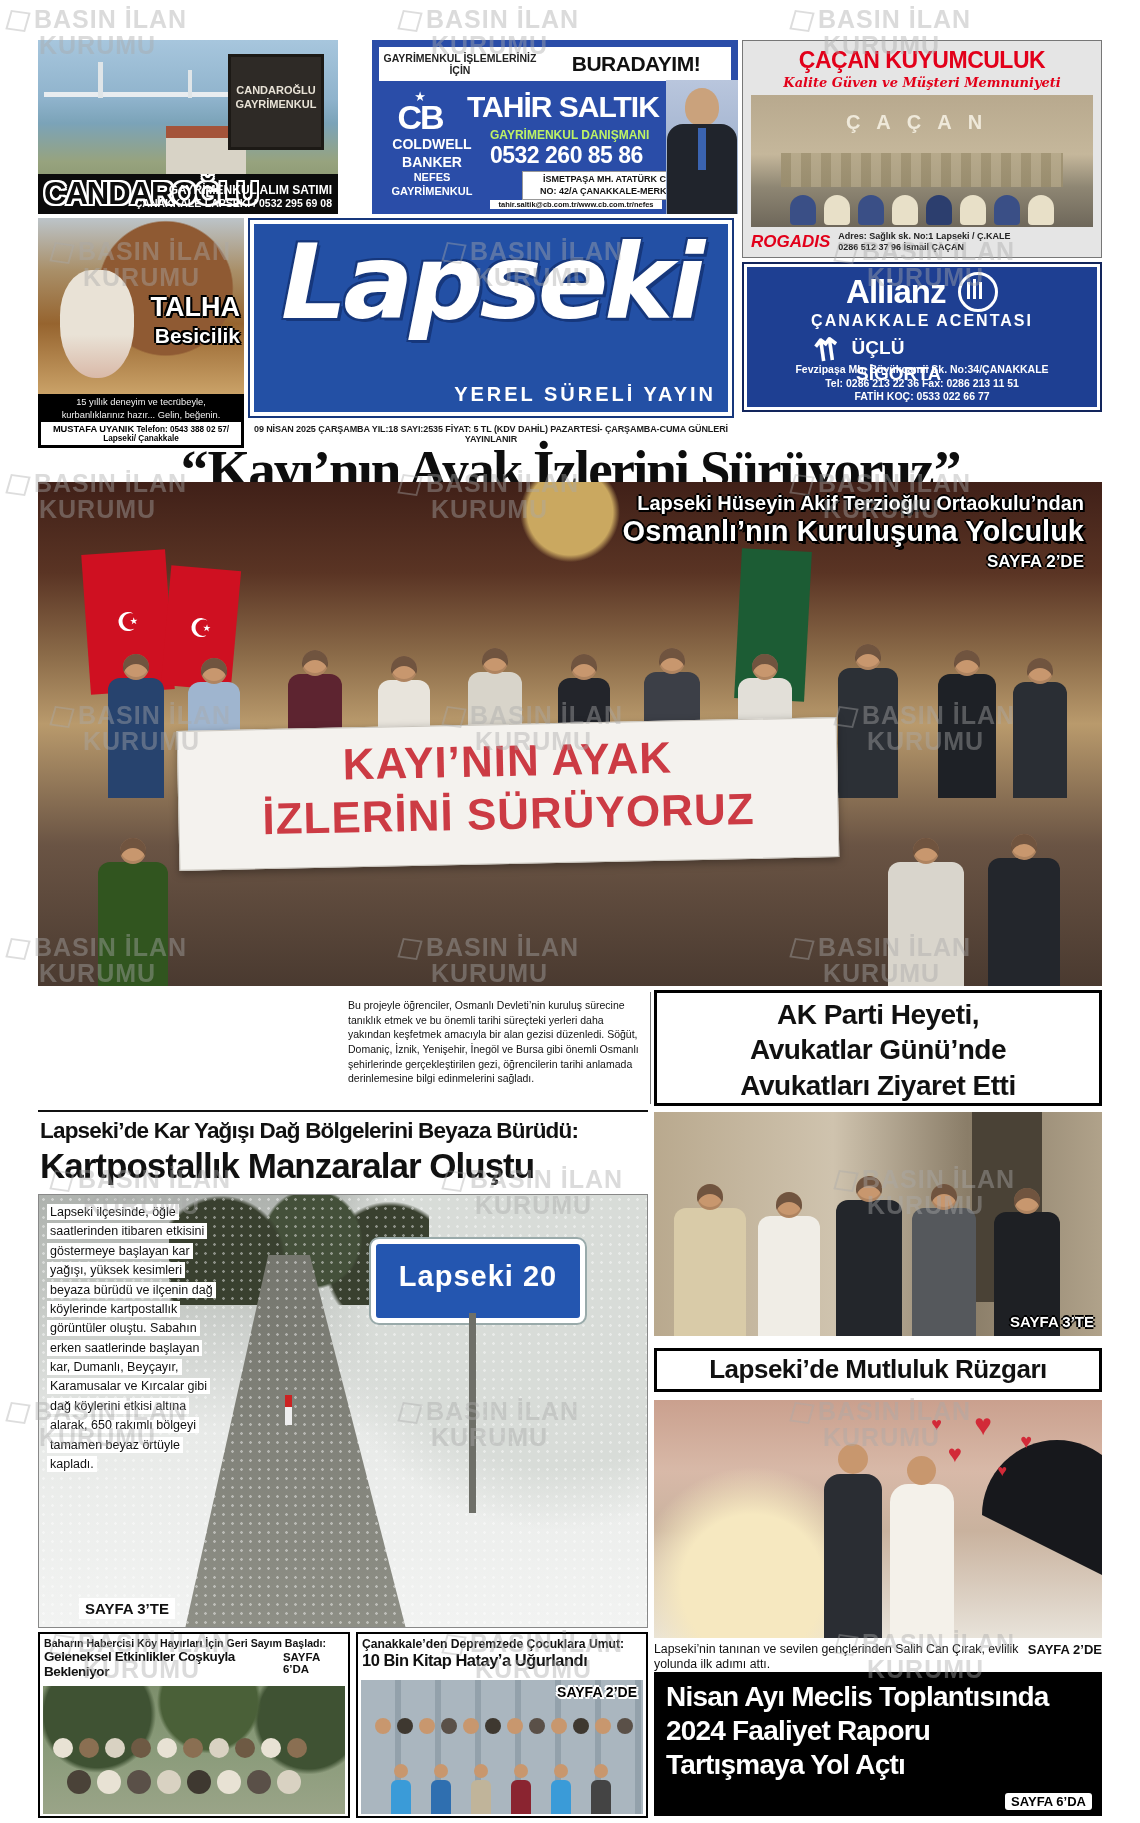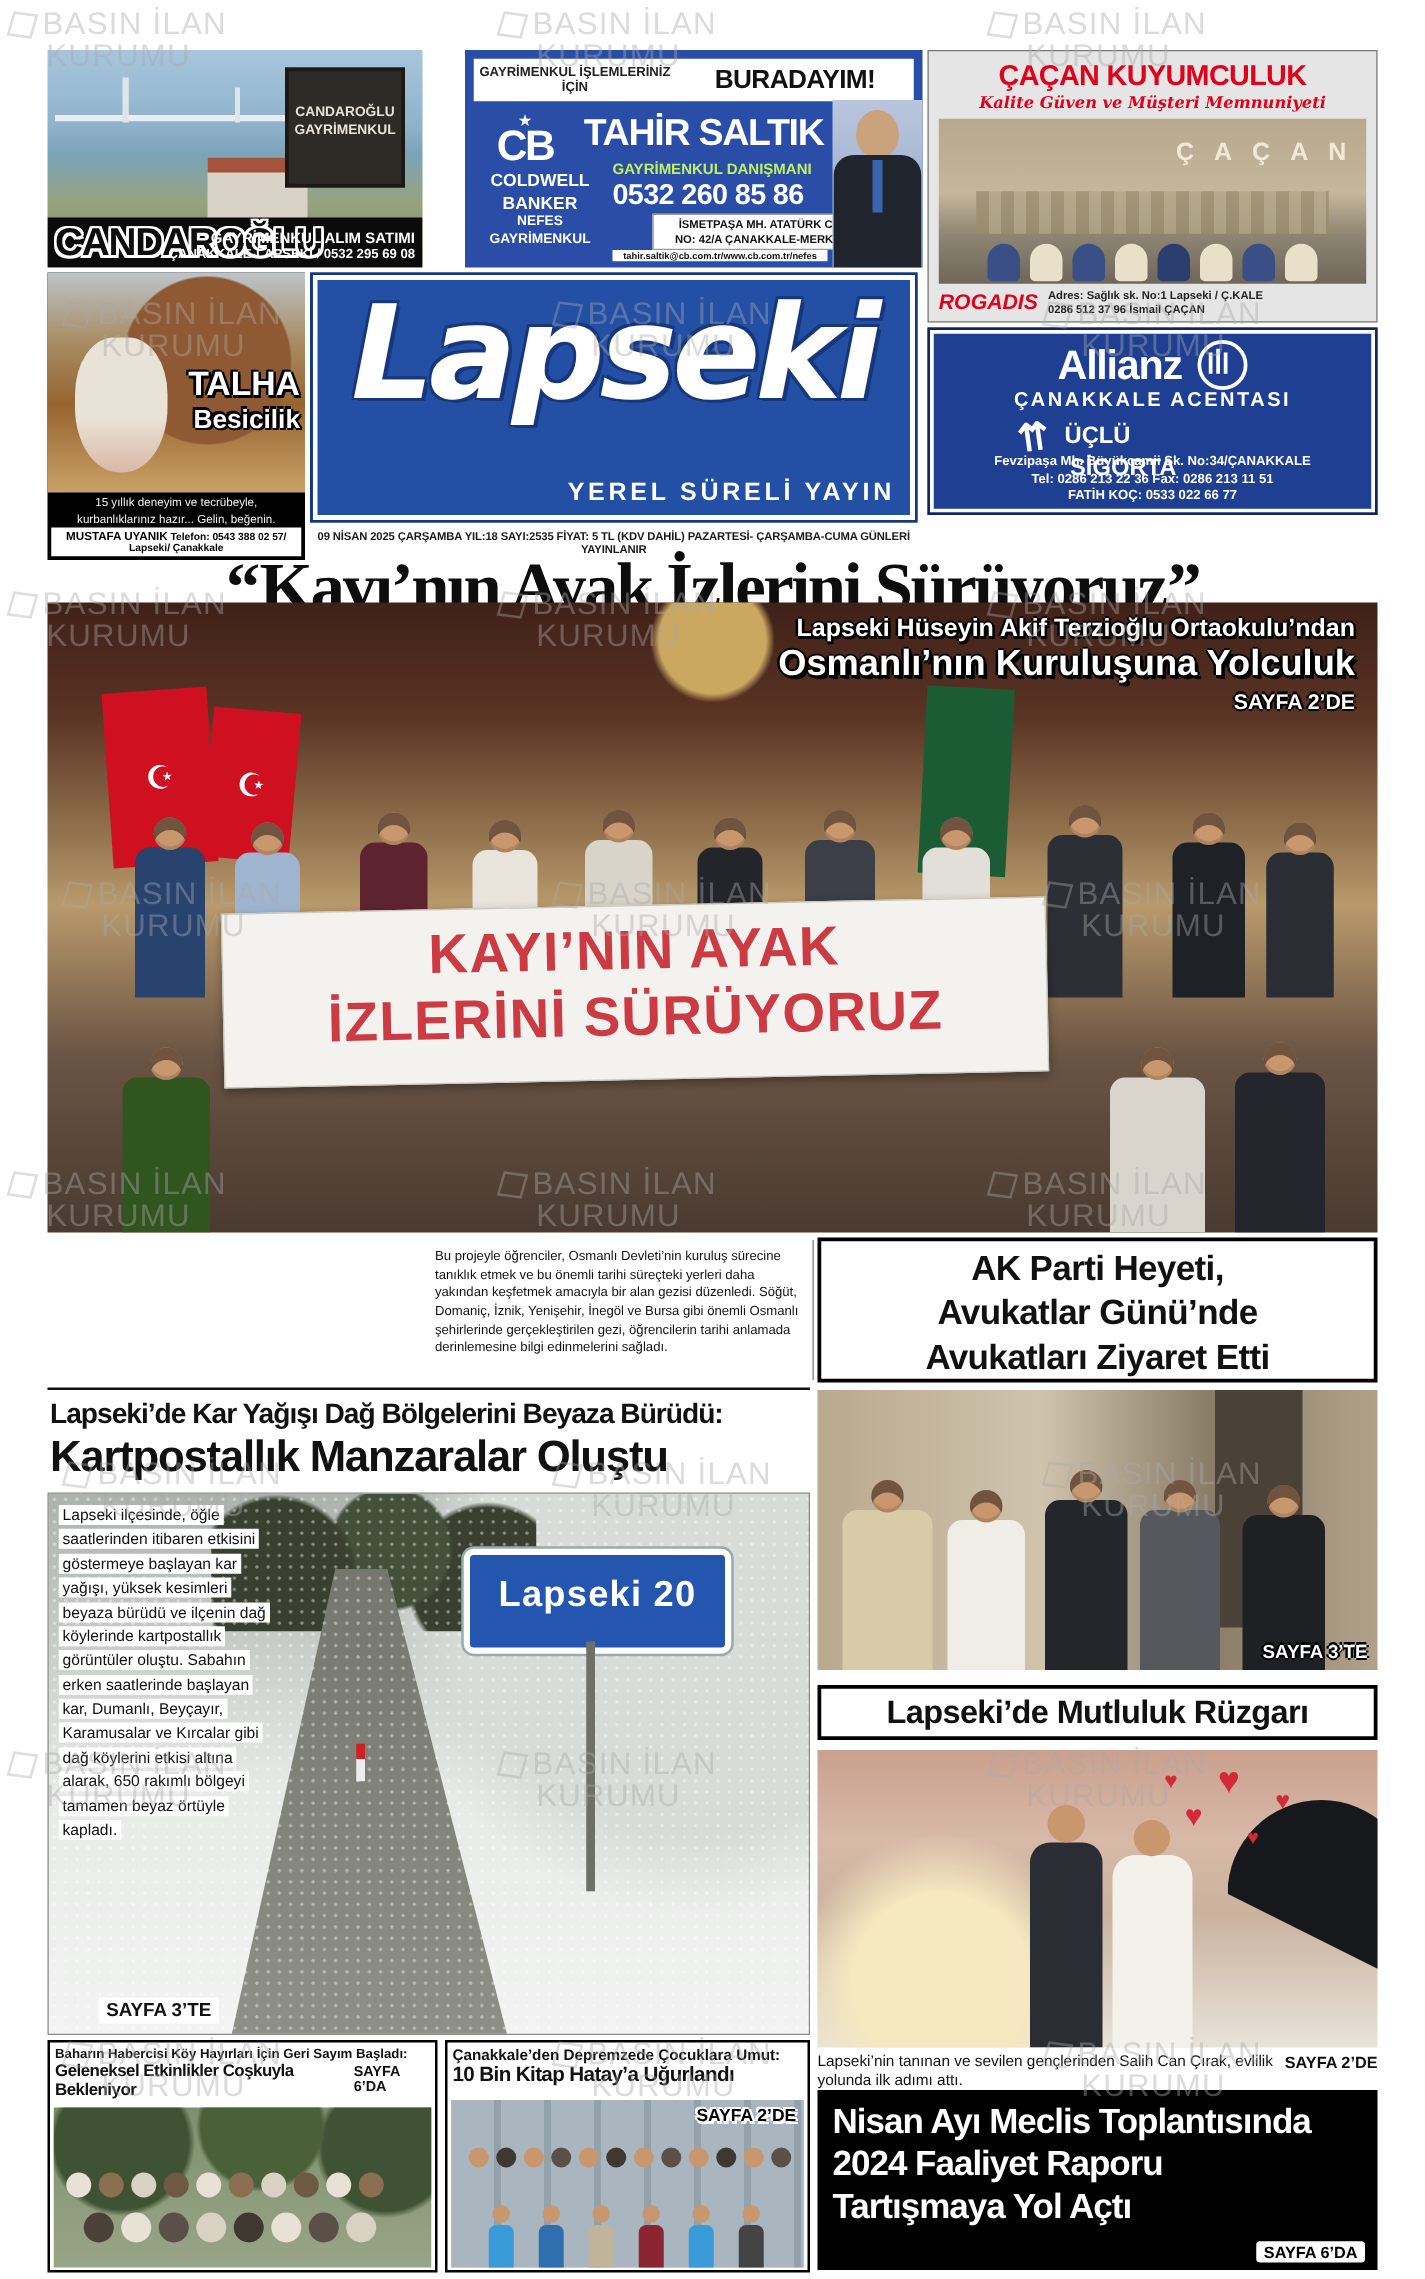--- a/index.html
+++ b/index.html
@@ -2,21 +2,21 @@
 <html><head>
 <meta charset="utf-8">
 <style>
   html,body{margin:0;padding:0;background:#fff;}
   #page{position:relative;width:1140px;height:1823px;background:#fff;overflow:hidden;
         font-family:"Liberation Sans",sans-serif;color:#111;}
   .abs{position:absolute;}
   
   #wm-layer{position:absolute;inset:0;z-index:6;pointer-events:none;}
   .wm{position:absolute;text-align:center;color:rgba(170,170,170,.42);
-      font-weight:400;font-size:25px;line-height:1.05;letter-spacing:1px;white-space:nowrap;}
+      font-weight:700;font-size:25px;line-height:1.05;letter-spacing:1px;white-space:nowrap;}
   .wm .cube{display:inline-block;width:16px;height:16px;border:2px solid rgba(170,170,170,.4);
       transform:rotate(8deg) skew(-8deg);margin-right:6px;vertical-align:middle;}
   
   .photo{position:absolute;overflow:hidden;}
   .person{position:absolute;border-radius:12px 12px 0 0;}
   .person::before{content:"";position:absolute;top:-24px;left:50%;transform:translateX(-50%);
       width:26px;height:26px;border-radius:50%;background:#c8976e;
       box-shadow:inset 0 -3px 0 rgba(0,0,0,.12), inset 0 10px 0 rgba(40,30,25,.55);}
   .head{display:inline-block;border-radius:50%;}
   
@@ -47,21 +47,21 @@
            color:#111;text-align:center;line-height:1.3;padding:2px 0;position:absolute;margin-left:32px;}
   #th-mail{left:118px;top:160px;width:172px;background:#fff;font-size:7.5px;font-weight:700;color:#111;text-align:center;position:absolute;}
   #th-man{right:0;top:40px;width:72px;height:134px;background:linear-gradient(#b9c6dd,#8fa3c4);position:absolute;}
   #th-man-head{left:50%;top:8px;transform:translateX(-50%);width:34px;height:38px;border-radius:50% 50% 45% 45%;background:#caa27c;position:absolute;}
   #th-man-suit{left:50%;top:44px;transform:translateX(-50%);width:70px;height:90px;border-radius:16px 16px 0 0;background:#20242c;position:absolute;}
   #th-man-tie{left:50%;top:48px;transform:translateX(-50%);width:8px;height:42px;background:#3a63b0;position:absolute;}
   #ad-cacan{left:742px;top:40px;width:360px;height:218px;background:#e5e5e5;border:1px solid #777;box-sizing:border-box;}
   #cc-title{top:6px;width:100%;text-align:center;font-size:23px;font-weight:900;color:#e2001a;letter-spacing:-0.5px;}
   #cc-slogan{top:34px;width:100%;text-align:center;font-size:13px;font-weight:700;font-style:italic;color:#e2001a;font-family:"DejaVu Serif",serif;}
   #cc-photo{left:8px;top:54px;width:342px;height:132px;background:linear-gradient(#b8a98e 0%,#c5b79b 45%,#8e8673 70%,#6e675a 100%);}
-  #cc-sign{top:16px;width:100%;text-align:right;color:#efe9da;font-weight:800;font-size:20px;letter-spacing:16px;}
+  #cc-sign{top:16px;width:100%;text-align:center;color:#efe9da;font-weight:800;font-size:20px;letter-spacing:16px;}
   #cc-shelf{left:30px;top:58px;width:282px;height:34px;background:repeating-linear-gradient(90deg,#9b8e6d 0 10px,#b3a687 10px 20px);opacity:.8;}
   #cc-busts{left:0;bottom:2px;width:100%;display:flex;justify-content:center;gap:8px;position:absolute;}
   .bust{width:26px;height:30px;border-radius:13px 13px 4px 4px;}
   #cc-foot{left:8px;bottom:4px;width:342px;display:flex;align-items:center;position:absolute;}
   #cc-rogadis{font-size:17px;font-weight:900;color:#e2001a;font-style:italic;margin-right:8px;}
   #cc-addr{font-size:9px;font-weight:800;color:#222;line-height:1.25;}
   
   #ad-talha{left:38px;top:218px;width:206px;height:230px;background:#000;}
   #tl-photo{left:0;top:0;width:206px;height:176px;background:
      radial-gradient(circle at 30% 55%, #e8ddd0 0 16%, transparent 17%),

